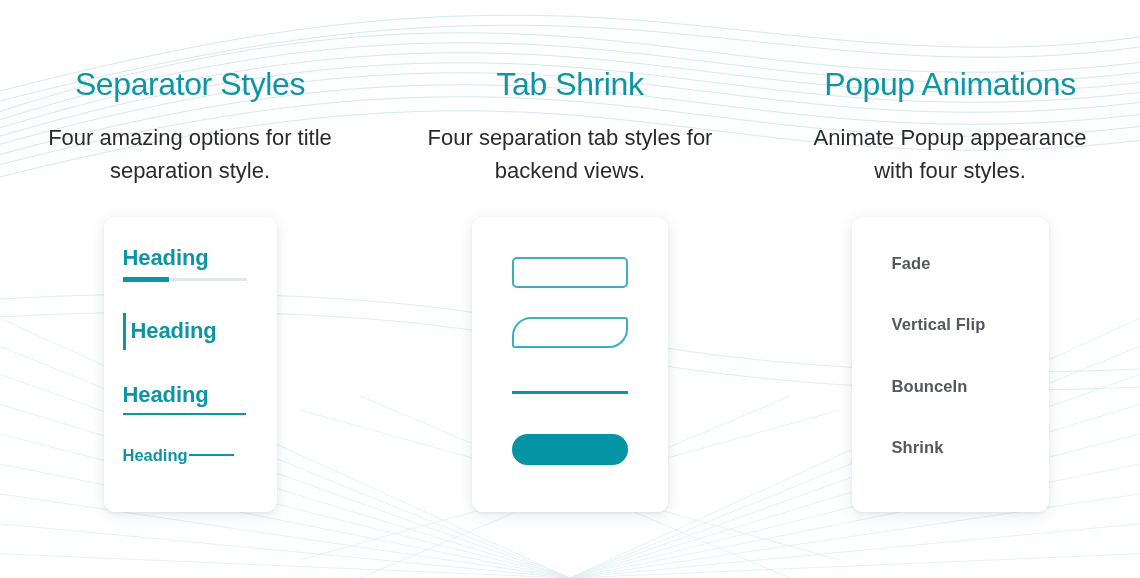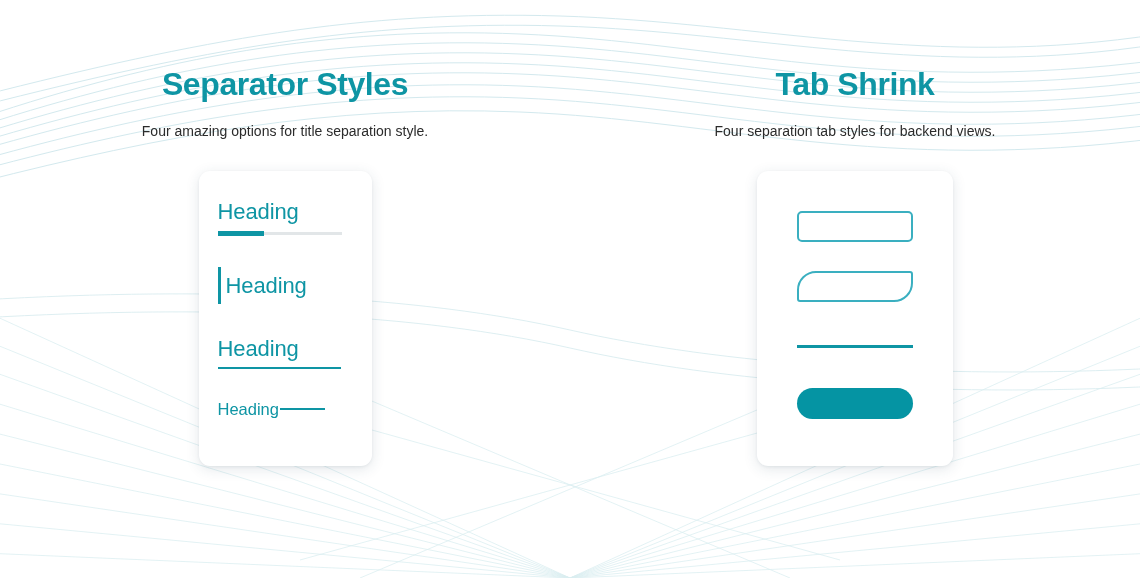--- a/index.html
+++ b/index.html
@@ -40,43 +40,44 @@
     flex: 1 1 0;
     display: flex;
     flex-direction: column;
     align-items: center;
     padding-top: 66px;
     box-sizing: border-box;
   }
 
   .col-title {
     font-size: 32px;
-    font-weight: bold;
+    font-weight: normal;
     color: #0e95a4;
     letter-spacing: -0.4px;
     line-height: 1.15;
     margin: 0;
     text-align: center;
     white-space: nowrap;
   }
   .col-desc {
     margin: 18px 0 0 0;
-    font-size: 14px;
+    font-size: 22px;
     line-height: 1.52;
     color: #2b2b2b;
     text-align: center;
     max-width: 300px;
   }
 
   
   .card {
     background: #ffffff;
     border-radius: 11px;
     box-shadow: 0 3px 14px rgba(40, 70, 90, 0.13), 0 1px 3px rgba(40,70,90,0.07);
     box-sizing: border-box;
+    font-weight: bold;
   }
 
   .card-separators {
     margin-top: 29px;
     width: 173px;
     height: 295px;
     padding: 26px 0 0 0;
     display: flex;
     flex-direction: column;
     align-items: flex-start;
@@ -303,15 +304,26 @@
       <div class="card card-tabs">
         <div class="tab-demo tab-outline-square"></div>
         <div class="tab-demo tab-outline-leaf"></div>
         <div class="tab-line-wrap">
           <div class="tab-line"></div>
         </div>
         <div class="tab-demo tab-filled"></div>
       </div>
     </div>
 
+    <div class="col">
+      <h2 class="col-title">Popup Animations</h2>
+      <p class="col-desc">Animate Popup appearance with four styles.</p>
+
+      <div class="card card-popup">
+        <div class="popup-item">Fade</div>
+        <div class="popup-item">Vertical Flip</div>
+        <div class="popup-item">BounceIn</div>
+        <div class="popup-item">Shrink</div>
+      </div>
+    </div>
 
   </div>
 </div>
 
 </body></html>

